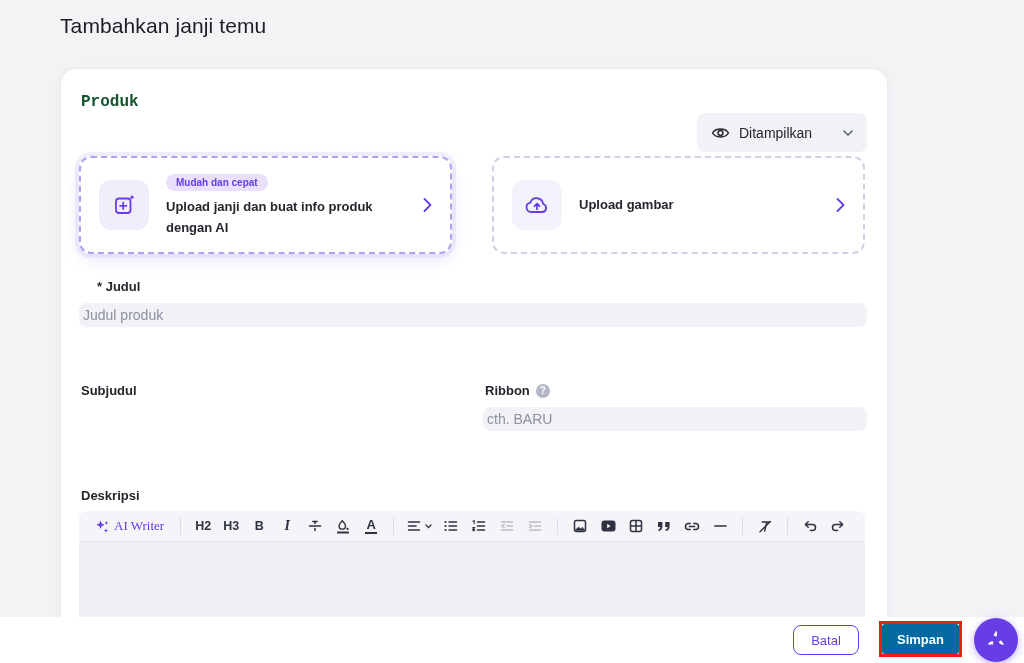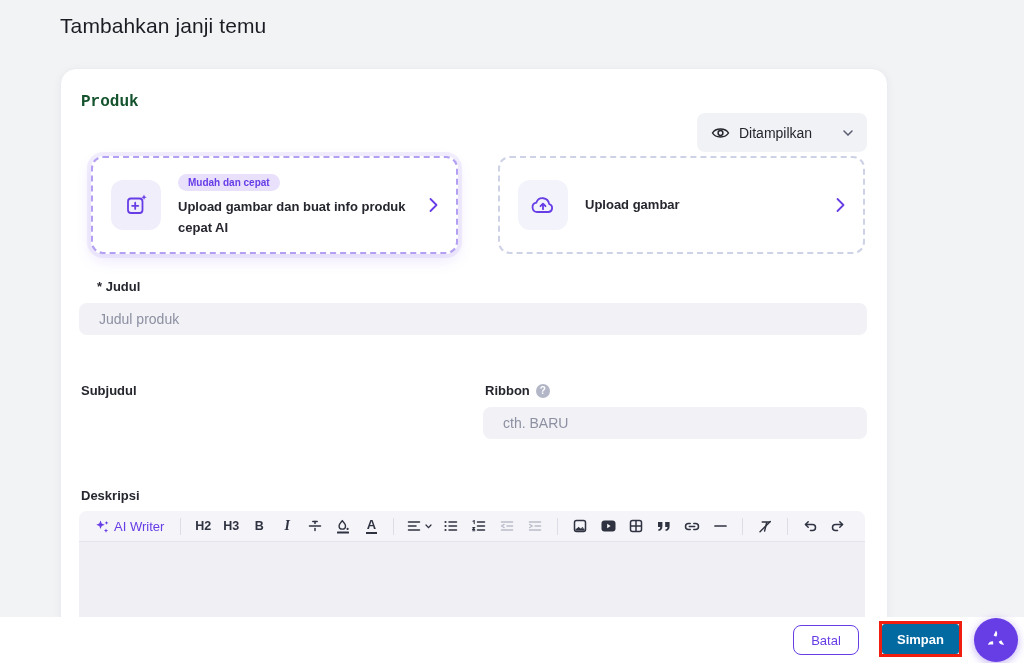--- a/index.html
+++ b/index.html
@@ -13,47 +13,47 @@
           box-shadow:0 2px 10px rgba(25,25,60,.05); }
 
   .panel-heading { position:absolute; left:20px; top:24px; font-size:16px; font-weight:700; color:#14532d;font-family:Liberation Mono, monospace; }
 
   .visibility-dd { position:absolute; right:20px; top:22px; width:170px; height:39px;
                    background:#f1f2f6; border-radius:8px; display:flex; align-items:center;
                    padding:0 14px; gap:9px; cursor:pointer;margin-top:22px; }
   .visibility-dd .dd-label { font-size:14px; font-weight:500; color:#24252d; }
   .visibility-dd .dd-chev { margin-left:auto; display:flex; }
 
-  .upload-row { position:absolute; left:30px; right:22px; top:87px; height:98px; display:flex; gap:40px; }
+  .upload-row { position:absolute; left:18px; right:22px; top:87px; height:98px; display:flex; gap:40px; }
   .upload-card { flex:1; border-radius:12px; display:flex; align-items:center; padding:0 18px; position:relative; background:#fff; }
   .upload-card.ai { border:2px dashed #b4a0f2; box-shadow:0 0 0 4px rgba(103,61,230,.08), 0 6px 16px rgba(103,61,230,.12); }
   .upload-card.plain { border:2px dashed #ced2e6; }
   .icon-box { width:50px; height:50px; border-radius:12px; background:#f1eefc; display:flex; align-items:center; justify-content:center; flex:0 0 auto; }
   .upload-card.plain .icon-box { background:#f2f3fb; }
   .upload-body { margin-left:17px; }
   .pill-badge { display:inline-block; background:#e9e1fc; color:#673de6; font-size:10px; font-weight:700;
                 padding:3px 10px; border-radius:10px; margin-bottom:6px; }
   .upload-title { font-size:13px; font-weight:700; color:#25262e; line-height:1.55; max-width:232px; }
   .upload-title.single { max-width:none; }
   .chev-right { position:absolute; right:18px; top:50%; transform:translateY(-50%); display:flex; }
 
   .field-label { position:absolute; font-size:13px; font-weight:700; color:#25262e; display:flex; align-items:center; gap:6px; }
-  .text-input { position:absolute; height:32px; background:#f1f1f6; border:none; border-radius:8px;
-                padding:0 20px; font-size:14px; color:#25262e; font-family:"Liberation Sans", sans-serif; outline:none; }
+  .text-input { position:absolute; height:24px; background:#f1f1f6; border:none; border-radius:8px;
+                padding:0 4px; font-size:14px; color:#25262e; font-family:"Liberation Sans", sans-serif; outline:none; }
   .text-input::placeholder { color:#8c90a1; }
 
   .help-dot { width:14px; height:14px; border-radius:50%; background:#b2b6c7; color:#fff; font-size:10px; font-weight:700;
               display:inline-flex; align-items:center; justify-content:center; }
 
   .toolbar { position:absolute; left:18px; right:22px; top:442px; height:30px; background:#f4f4f9;
              border-radius:8px 8px 0 0; display:flex; align-items:center; padding:0 9px; gap:2px; }
   .tb-btn { height:24px; min-width:26px; padding:0 4px; border:none; background:transparent; border-radius:5px;
             display:flex; align-items:center; justify-content:center; gap:4px; cursor:pointer;
             font-family:"Liberation Sans", sans-serif; font-size:12.5px; font-weight:700; color:#2f3240; }
-  .tb-btn.ai { color:#673de6; font-weight:500; font-size:13px; padding:0 7px; }
+  .tb-btn.ai { color:#673de6; font-weight:500; font-size:13px; padding:0 7px;font-family:Liberation Serif, serif; }
   .tb-btn.italic { font-family:"Liberation Serif", serif; font-style:italic; font-size:14px; }
   .tb-btn.disabled { color:#b9bcc8; cursor:default; }
   .tb-div { width:1px; height:17px; background:#dcdde6; margin:0 7px; flex:0 0 auto; }
   .tc-a { font-weight:700; font-size:13px; color:#2f3240; border-bottom:2.5px solid #2f3240; line-height:1.1; padding:0 1px; }
 
   .editor-body { position:absolute; left:18px; right:22px; top:472px; height:123px;
                  background:#efeff4; border-top:1px solid #e3e4ec; cursor:text; }
 
   .footer-bar { position:absolute; left:0; bottom:0; width:1024px; height:46px; background:#fff; z-index:10; }
   .btn-cancel { position:absolute; right:165px; top:8px; width:66px; height:30px; background:#fff;
@@ -97,21 +97,21 @@
     <div class="upload-card ai">
       <div class="icon-box">
         <svg width="24" height="24" viewBox="0 0 24 24" fill="none" stroke="#673de6" stroke-width="1.8" stroke-linecap="round">
           <rect x="4" y="5.5" width="14.5" height="14.5" rx="3"></rect>
           <path d="M11.2 9.7 v6.2 M8.1 12.8 h6.2"></path>
           <path d="M20 1.6 l.8 1.9 1.9 .8 -1.9 .8 -.8 1.9 -.8 -1.9 -1.9 -.8 1.9 -.8 z" fill="#673de6" stroke="none"></path>
         </svg>
       </div>
       <div class="upload-body">
         <span class="pill-badge">Mudah dan cepat</span>
-        <div class="upload-title">Upload gambar dan buat info produk cepat AI</div>
+        <div class="upload-title">Upload janji dan buat info produk dengan AI</div>
       </div>
       <span class="chev-right">
         <svg width="9" height="15" viewBox="0 0 9 15" fill="none" stroke="#673de6" stroke-width="1.8" stroke-linecap="round" stroke-linejoin="round">
             <polyline points="1.5,1.5 7.5,7.5 1.5,13.5"></polyline>
           </svg>
       </span>
     </div>
 
     <div class="upload-card plain">
       <div class="icon-box">

